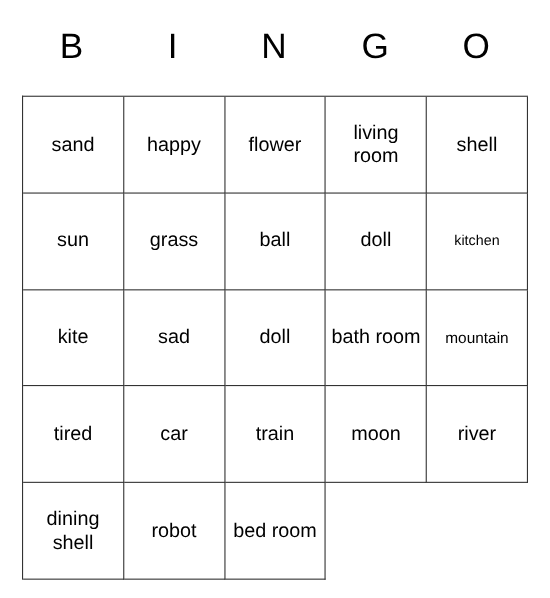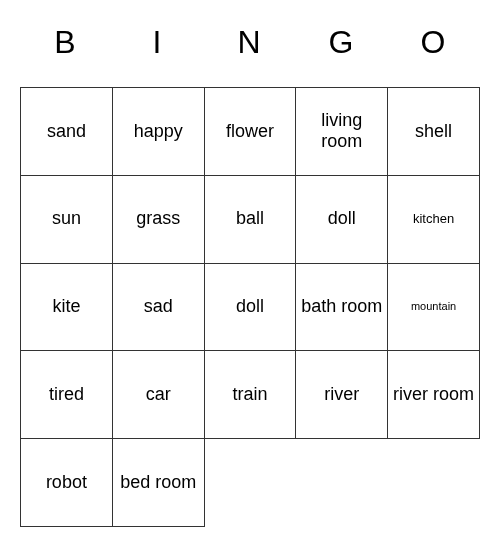--- a/index.html
+++ b/index.html
@@ -60,21 +60,21 @@
       padding: 4px;
       font-size: 18px;
       line-height: 1.2;
     }
 
     .bingo-cell.small-text {
       font-size: 13px;
     }
 
     .bingo-cell.xsmall-text {
-      font-size: 11px;
+      font-size: 14px;
     }
   </style>
 </head>
 <body>
 
 <div class="bingo-container">
   <div class="bingo-header">
   <div class="bingo-header-cell">B</div>
       <div class="bingo-header-cell">I</div>
       <div class="bingo-header-cell">N</div>
@@ -93,18 +93,19 @@
       <div class="bingo-cell">doll</div>
       <div class="bingo-cell small-text">kitchen</div>
       <div class="bingo-cell">kite</div>
       <div class="bingo-cell">sad</div>
       <div class="bingo-cell">doll</div>
       <div class="bingo-cell">bath room</div>
       <div class="bingo-cell xsmall-text">mountain</div>
       <div class="bingo-cell">tired</div>
       <div class="bingo-cell">car</div>
       <div class="bingo-cell">train</div>
+      <div class="bingo-cell">moon</div>
       <div class="bingo-cell">river</div>
-      <div class="bingo-cell">river room</div>
+      <div class="bingo-cell">dining shell</div>
       <div class="bingo-cell">robot</div>
       <div class="bingo-cell">bed room</div>
     </div>
 </div>
 
 </body></html>

